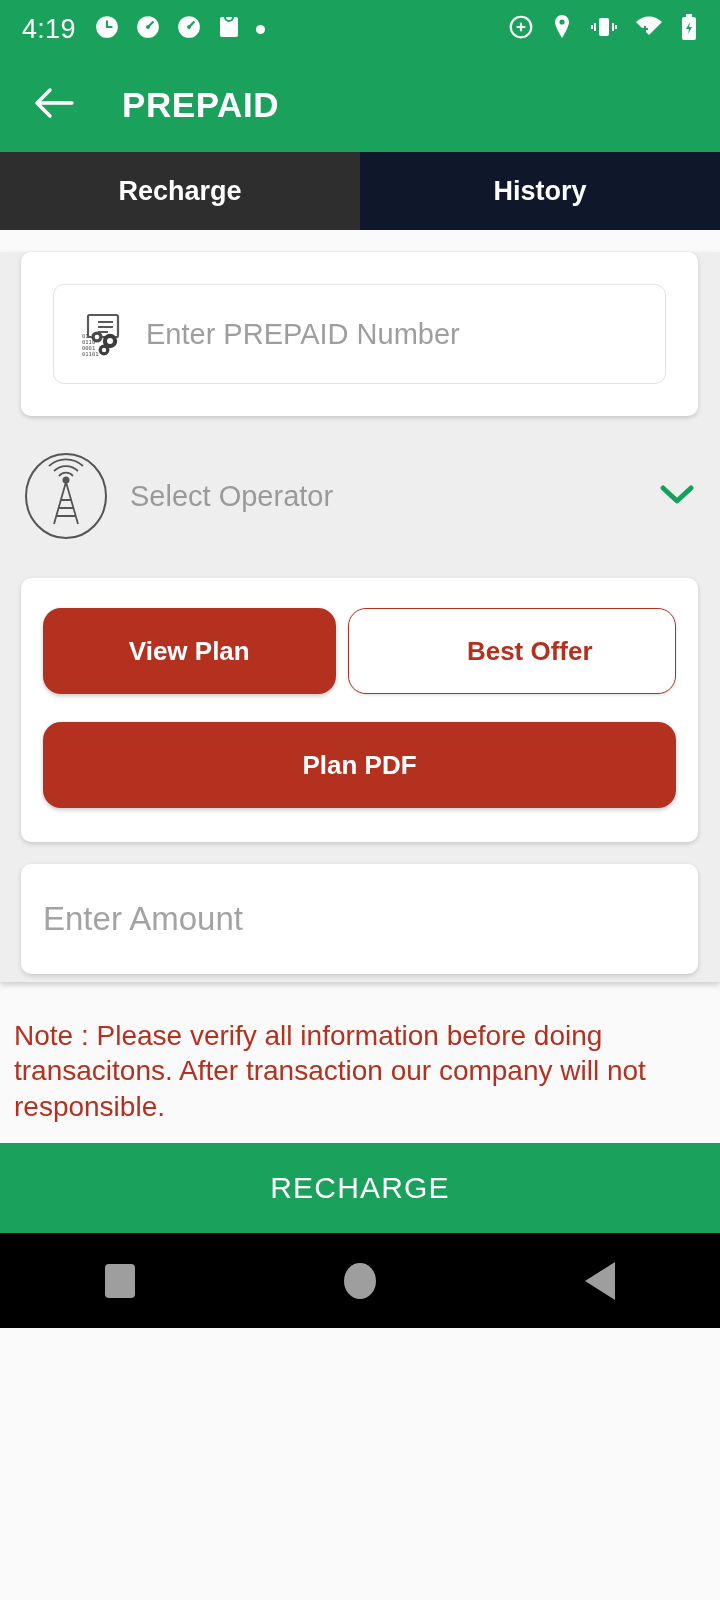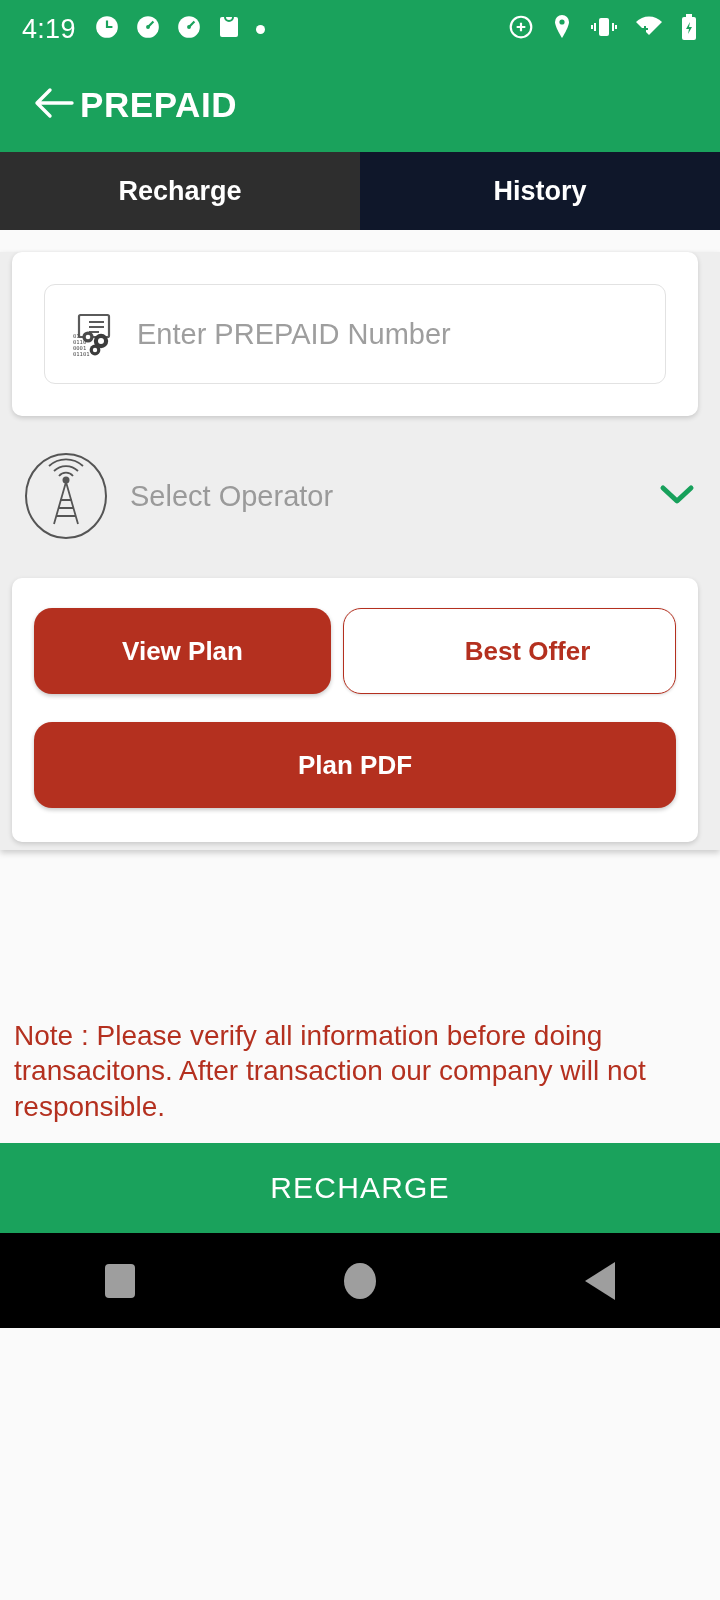--- a/index.html
+++ b/index.html
@@ -39,20 +39,21 @@
   .back-btn {
     width:52px; height:52px;
     display:flex; align-items:center; justify-content:center;
     cursor:pointer;
   }
   .appbar-title {
     color:#fff;
     font-size:35px;
     font-weight:700;
     letter-spacing:.6px;
+    margin-left:42px;
   }
 
   
   .tabs { display:flex; height:78px; flex:0 0 auto; }
   .tab {
     flex:1;
     display:flex; align-items:center; justify-content:center;
     font-size:27px; font-weight:700;
     color:#fff;
     cursor:pointer;
@@ -70,21 +71,21 @@
   .scroll-area {
     background:#eeeeee;
     padding:0 0 8px 0;
     position:relative;
     box-shadow:0 3px 6px rgba(0,0,0,.18);
   }
 
   .card {
     background:#fff;
     border-radius:10px;
-    margin:22px 22px 0 12px;
+    margin:22px 22px 0 21px;
     box-shadow:0 2px 5px rgba(0,0,0,.16);
   }
 
   
   .num-card { padding:32px 32px; }
   .num-field {
     border:1px solid #e2e2e2;
     border-radius:11px;
     height:100px;
     display:flex;
@@ -326,20 +327,23 @@
       </div>
 
       <div class="card btn-card">
         <div class="btn-row">
           <div class="btn btn-filled">View Plan</div>
           <div class="btn btn-outline">Best Offer</div>
         </div>
         <div class="btn btn-filled btn-wide">Plan PDF</div>
       </div>
 
+      <div class="card amount-card">
+        <span class="amount-placeholder">Enter Amount</span>
+      </div>
 
     </div>
 
     <div class="note">Note : Please verify all information before doing transacitons. After transaction our company will not responsible.</div>
 
   </div>
 
   <div class="recharge-bar">
     <span class="recharge-label">RECHARGE</span>
   </div>

